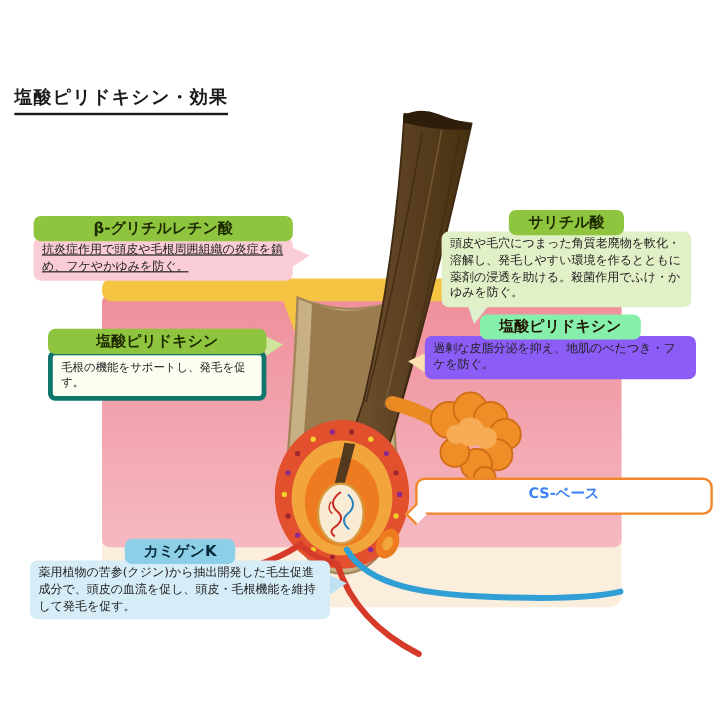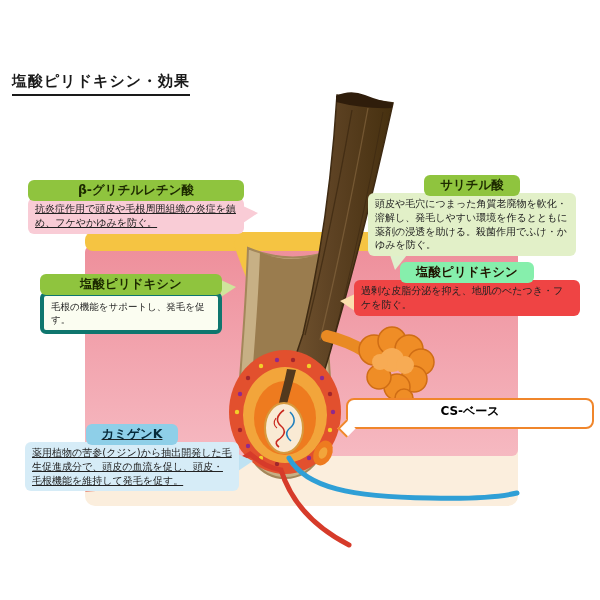--- a/index.html
+++ b/index.html
@@ -13,24 +13,24 @@
            padding:2px 8px;position:relative;z-index:2;margin-top:18px;}
   .co-head.green{background:#8fc43e;}
   .co-head.orange{background:#86efac;color:#201500;}
   .co-head.blue{background:#8ecfe8;color:#062a3a;}
   .co-head.shrink{display:table;margin:0 auto;padding:2px 16px;}
   .co-body{border-radius:6px;font-size:10px;line-height:1.38;color:#222;padding:4px 7px;
            margin-top:-3px;position:relative;z-index:1;}
   .co-body.pink{background:#f9ccd6;text-decoration:underline;}
   .co-body.lgreen{background:#e2f0c8;}
   .co-body.white{background:#fbfdf1;border:4px solid #0f766e;font-size:9.5px;}
-  .co-body.lorange{background:#ef4444;}
+  .co-body.lorange{background:#8b5cf6;}
   .co-body.lblue{background:#d6ecf7;}
   .cs-box{background:#ffffff;border:2px solid #f0862b;border-radius:8px;padding:3px 7px 5px;}
-  .cs-title{font-weight:bold;font-size:12px;text-align:center;margin-bottom:2px;color:#000000;}
+  .cs-title{font-weight:bold;font-size:12px;text-align:center;margin-bottom:2px;color:#3b82f6;}
   .cs-body{font-size:10px;line-height:1.38;}
   .ptr{position:absolute;width:0;height:0;}
   .ptr-right{border-top:7px solid transparent;border-bottom:10px solid transparent;}
   .ptr-right.pink{border-left:15px solid #f9ccd6;right:-14px;top:44px;}
   .ptr-right.wgreen{border-left:15px solid #cfe59b;right:-14px;top:24px;}
   .ptr-right.lblue{border-left:15px solid #bfe2f2;right:-14px;top:30px;}
   .ptr-down{border-left:5px solid transparent;border-right:12px solid transparent;
             border-top:15px solid #dff0cc;left:22px;bottom:-14px;}
   .ptr-left{border-top:7px solid transparent;border-bottom:10px solid transparent;
             border-right:15px solid #fbdfae;left:-14px;top:32px;}
@@ -165,19 +165,19 @@
     <div class="co-head orange shrink">塩酸ピリドキシン</div>
     <div class="co-body lorange">過剰な皮脂分泌を抑え、地肌のべたつき・フケを防ぐ。</div>
     <div class="ptr ptr-left"></div>
   </div>
 
   <div class="callout cs-box" style="left:346px;top:398px;width:230px;">
     <div class="cs-title">CS-ベース</div>
     <div class="cs-ptr"></div>
   </div>
 
-  <div class="callout" style="left:25px;top:424px;width:214px;text-decoration:underline;">
+  <div class="callout" style="left:25px;top:449px;width:250px;">
     <div class="co-head blue shrink">カミゲンK</div>
     <div class="co-body lblue">薬用植物の苦参(クジン)から抽出開発した毛生促進成分で、頭皮の血流を促し、頭皮・毛根機能を維持して発毛を促す。</div>
     <div class="ptr ptr-right lblue"></div>
   </div>
 
 </div>
 
 </body></html>

